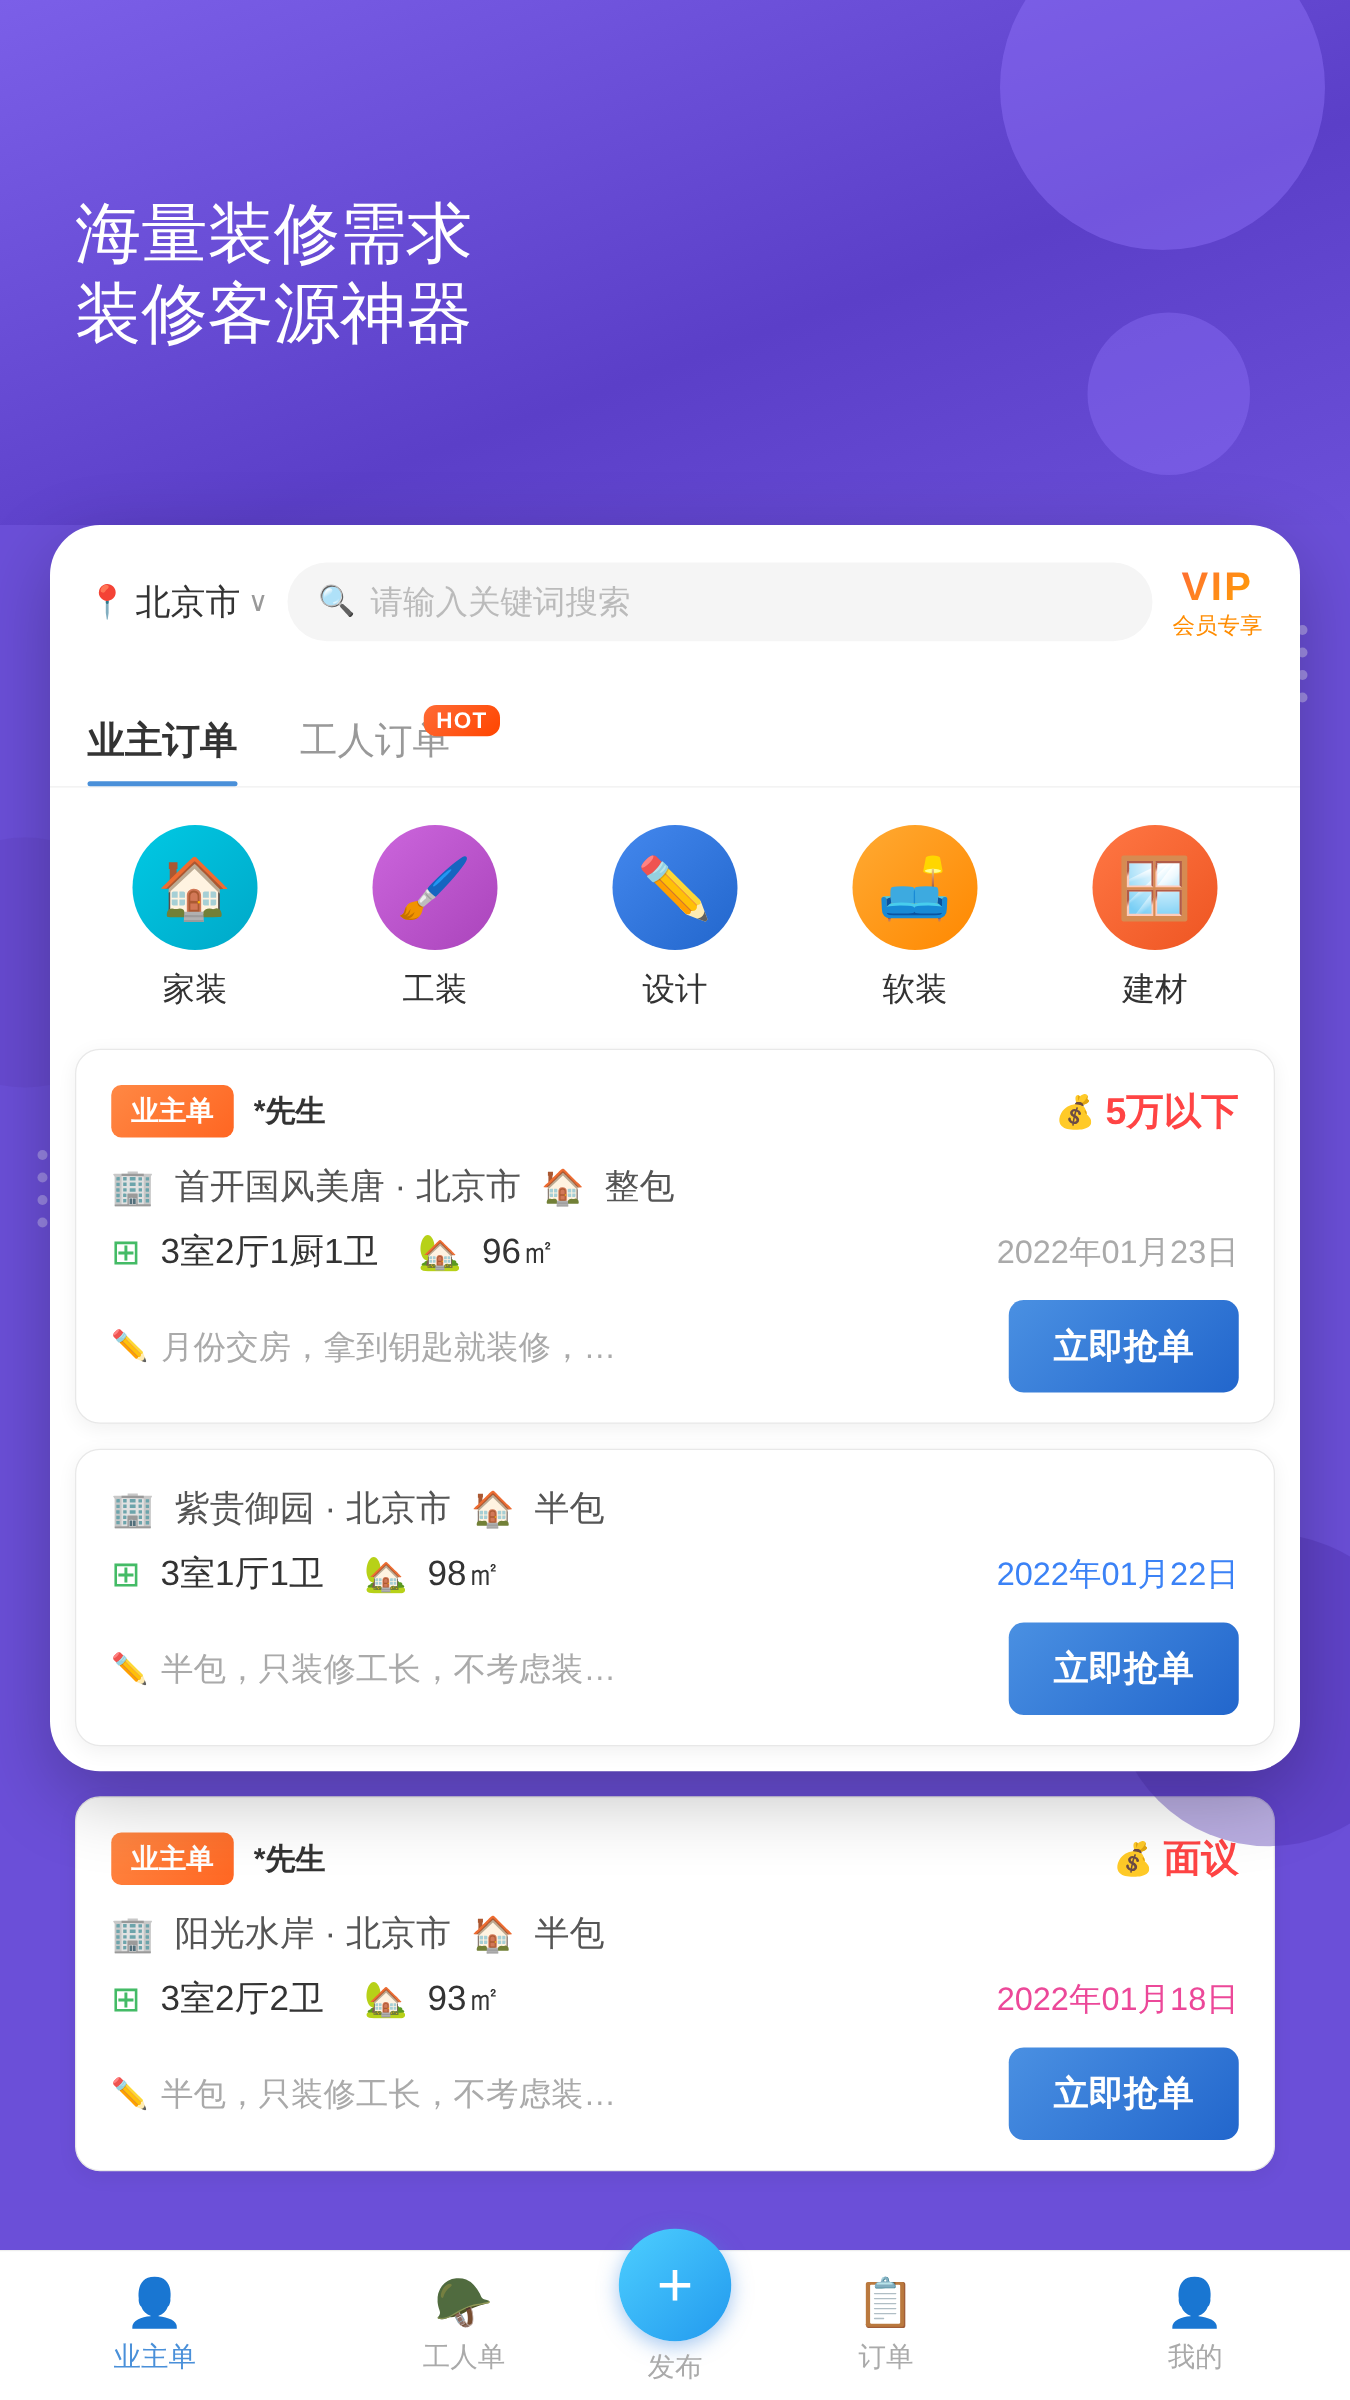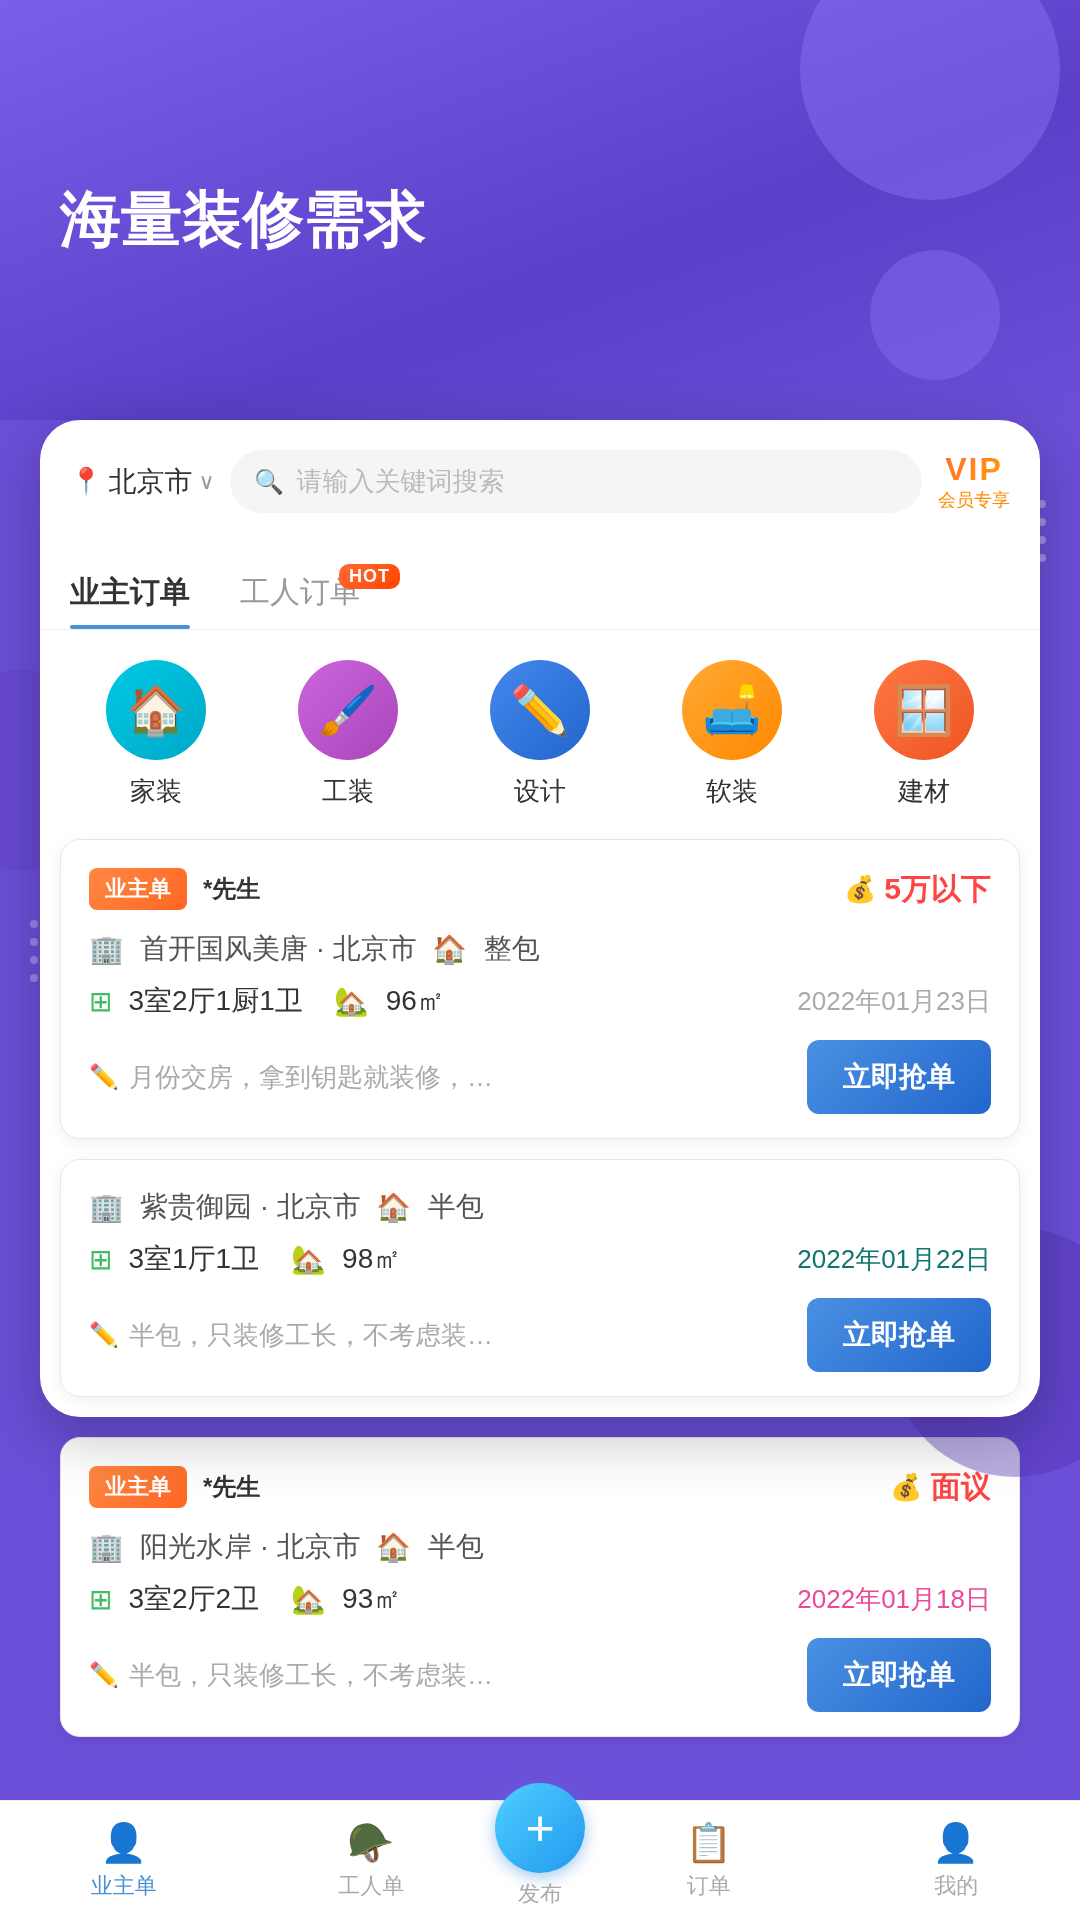--- a/index.html
+++ b/index.html
@@ -37,22 +37,22 @@
     .hero-circle-bottom {
       position: absolute;
       bottom: 40px;
       right: 80px;
       width: 130px;
       height: 130px;
       border-radius: 50%;
       background: rgba(150, 120, 255, 0.35);
     }
     .hero-title {
-      font-size: 61px;
-      font-weight: 700;
+      font-size: 53px;
+      font-weight: 400;
       color: #fff;
       line-height: 1.2;
       position: relative;
       z-index: 1;
     }
 
     
     .main-content {
       background: #6B4FD8;
       padding: 0 40px 120px 40px;
@@ -418,20 +418,21 @@
     }
   </style>
 </head>
 <body>
 
 <div class="hero">
   <div class="hero-circle-top"></div>
   <div class="hero-circle-bottom"></div>
   <div class="hero-title">
     <div>海量装修需求</div>
+    <div>装修客源神器</div>
   </div>
 </div>
 
 <div class="main-content">
 
   <div class="dots-deco">
     <span></span>
       <span></span>
       <span></span>
       <span></span>
@@ -564,21 +565,21 @@
         <span class="detail-icon-orange">🏢</span>
         <span class="detail-text">紫贵御园 · 北京市</span>
         <span class="detail-icon-purple">🏠</span>
         <span class="detail-text">半包</span>
       </div>
       <div class="order-detail-row">
         <span class="detail-icon-green">⊞</span>
         <span class="detail-text-bold">3室1厅1卫</span>
         <span class="detail-icon-green" style="margin-left:16px;">🏡</span>
         <span class="detail-text-bold">98㎡</span>
-        <span class="detail-text" style="margin-left:auto; color:#0f766e; font-size:26px;">2022年01月22日</span>
+        <span class="detail-text" style="margin-left:auto; color:#3b82f6; font-size:26px;">2022年01月22日</span>
       </div>
       <div class="order-bottom">
         <div class="order-desc">
           <span class="desc-icon">✏️</span>
           <span class="desc-text">半包，只装修工长，不考虑装…</span>
         </div>
         <button class="grab-btn">立即抢单</button>
       </div>
     </div>
 

